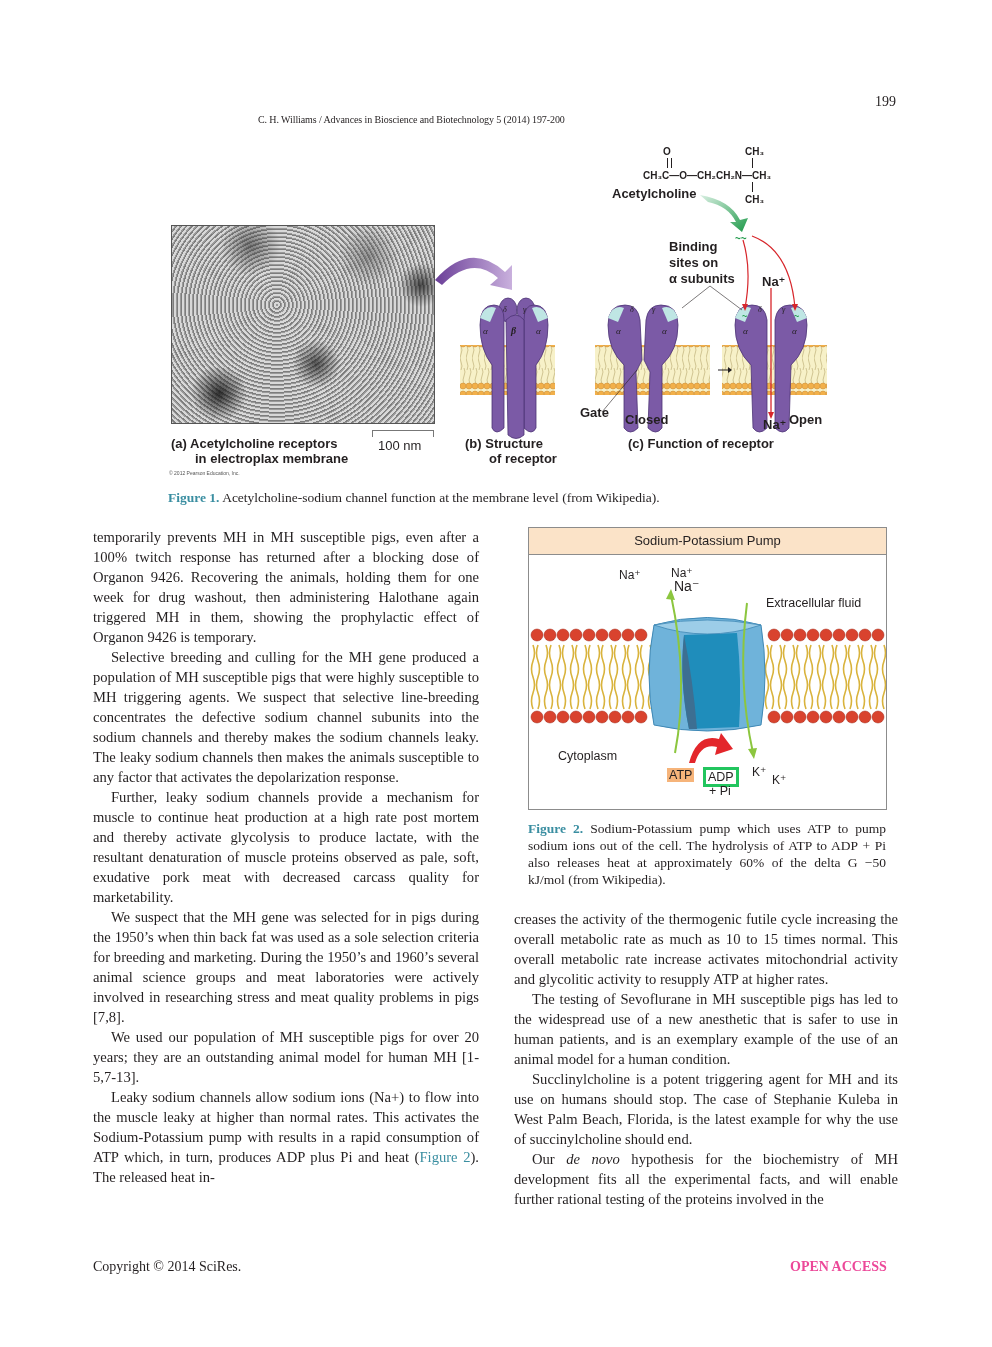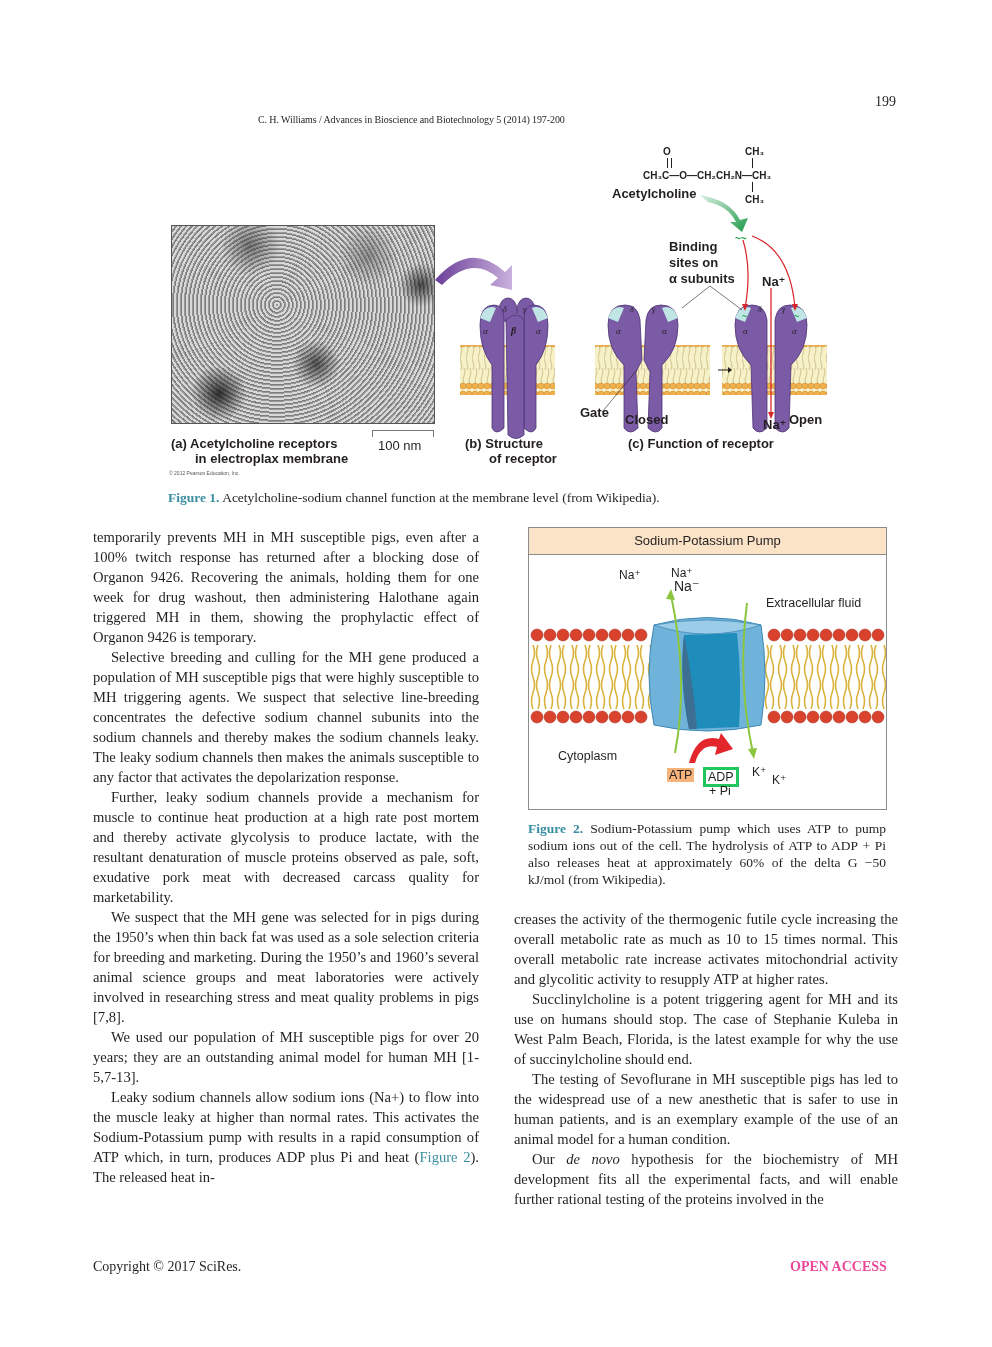--- a/index.html
+++ b/index.html
@@ -255,19 +255,19 @@
   <div class="abs" style="left:180px;top:256px;font-size:12.5px;">+ Pi</div>
   <div class="abs" style="left:223px;top:237px;font-size:12px;">K⁺</div>
   <div class="abs" style="left:243px;top:245px;font-size:12px;">K⁺</div>
 </div>
 <div class="abs fig2-caption">
   <span class="fig-ref" style="color:#3a8ea1;font-weight:bold;">Figure 2.</span><span> Sodium-Potassium pump which uses ATP to pump sodium ions out of the cell. The hydrolysis of ATP to ADP + Pi also releases heat at approximately 60% of the delta G −50 kJ/mol (from Wikipedia).</span>
 </div>
 
 <div class="abs col right-col">
   <p>creases the activity of the thermogenic futile cycle increasing the overall metabolic rate as much as 10 to 15 times normal. This overall metabolic rate increase activates mitochondrial activity and glycolitic activity to resupply ATP at higher rates.</p>
+  <p class="ind">The testing of Sevoflurane in MH susceptible pigs has led to the widespread use of a new anesthetic that is safer to use in human patients, and is an exemplary example of the use of an animal model for a human condition.</p>
   <p class="ind">Succlinylcholine is a potent triggering agent for MH and its use on humans should stop. The case of Stephanie Kuleba in West Palm Beach, Florida, is the latest example for why the use of succinylcholine should end.</p>
-  <p class="ind">The testing of Sevoflurane in MH susceptible pigs has led to the widespread use of a new anesthetic that is safer to use in human patients, and is an exemplary example of the use of an animal model for a human condition.</p>
   <p class="ind"><span>Our </span><i>de novo</i><span> hypothesis for the biochemistry of MH development fits all the experimental facts, and will enable further rational testing of the proteins involved in the</span></p>
 </div>
 
-<div class="abs footer-left">Copyright © 2017 SciRes.</div>
+<div class="abs footer-left">Copyright © 2014 SciRes.</div>
 <div class="abs footer-right">OPEN ACCESS</div>
 
 </body></html>

